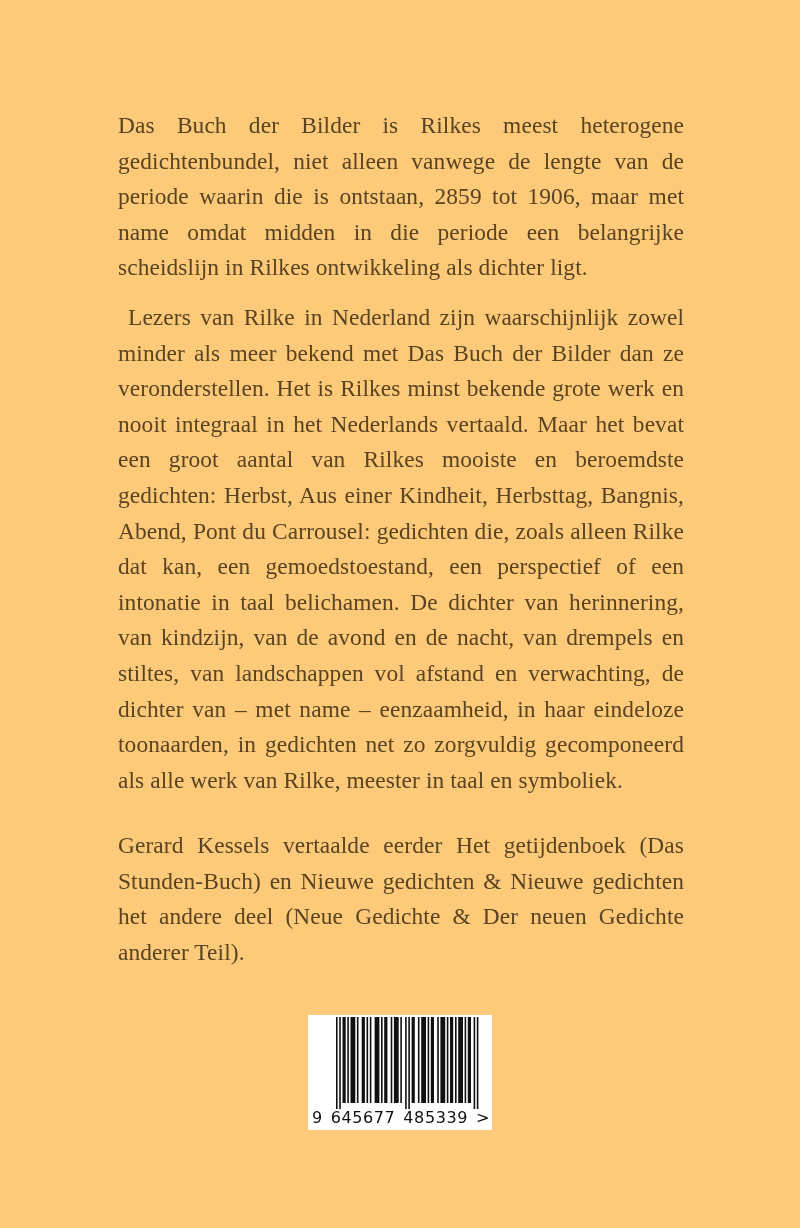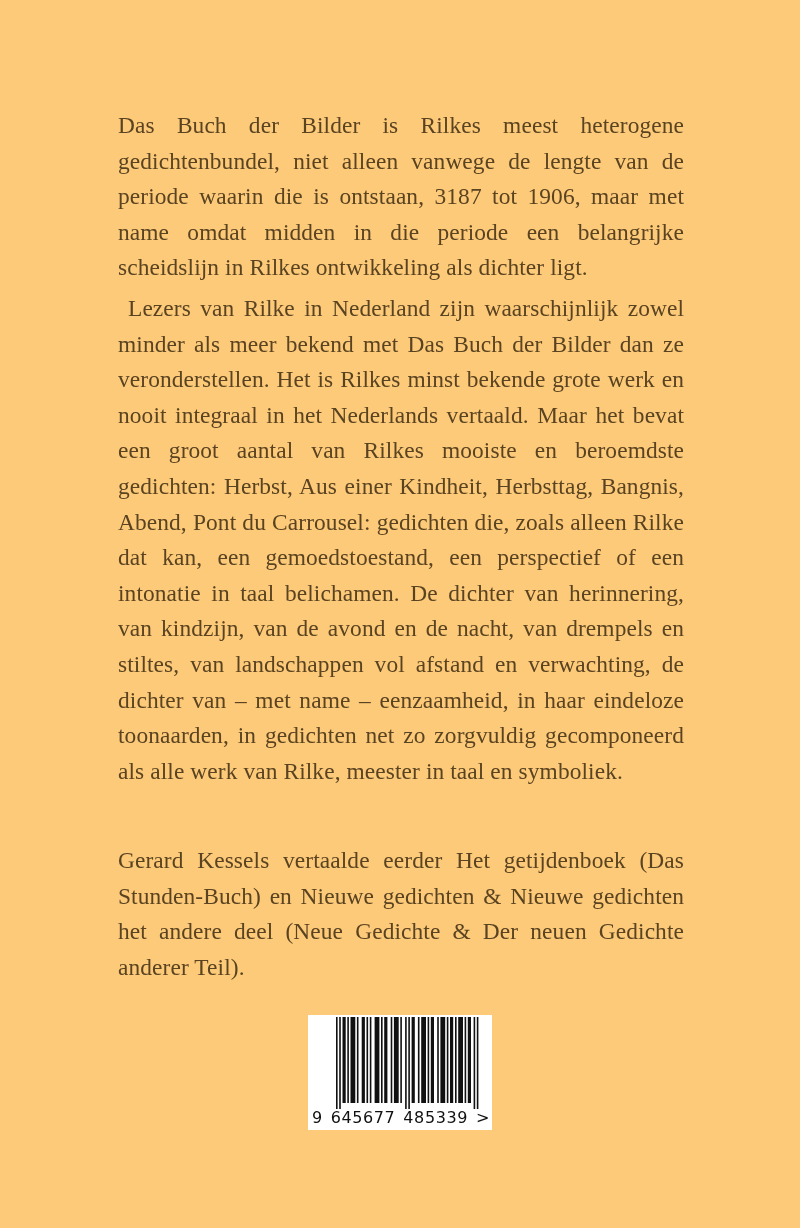--- a/index.html
+++ b/index.html
@@ -23,24 +23,24 @@
     }
     .para {
       font-size: 23.4px;
       line-height: 35.6px;
       text-align: justify;
       margin: 0;
       letter-spacing: 0.1px;
     }
     .para.indent {
       text-indent: 10px;
-      margin-top: 5px;
+      margin-top: 14px;
     }
     .para.bio {
-      margin-top: 54px;
+      margin-top: 30px;
     }
     .it { }
     .barcode-box {
       position: absolute;
       left: 308px;
       top: 1015px;
       width: 184px;
       height: 115px;
       background: #ffffff;
     }
@@ -63,21 +63,21 @@
       color: #111;
       display: flex;
       justify-content: space-between;
       letter-spacing: 0.6px;
     }
   </style>
 </head>
 <body>
 
 <div class="page">
-  <p class="para"><span class="it">Das Buch der Bilder</span><span> is Rilkes meest heterogene gedichtenbundel, niet alleen vanwege de lengte van de periode waarin die is ontstaan, 3187 tot 1906, maar met name omdat midden in die periode een belangrijke scheidslijn in Rilkes ontwikkeling als dichter ligt.</span></p>
+  <p class="para"><span class="it">Das Buch der Bilder</span><span> is Rilkes meest heterogene gedichtenbundel, niet alleen vanwege de lengte van de periode waarin die is ontstaan, 2859 tot 1906, maar met name omdat midden in die periode een belangrijke scheidslijn in Rilkes ontwikkeling als dichter ligt.</span></p>
 
   <p class="para indent"><span>Lezers van Rilke in Nederland zijn waarschijnlijk zowel minder als meer bekend met </span><span class="it">Das Buch der Bilder</span><span> dan ze veronderstellen. Het is Rilkes minst bekende grote werk en nooit integraal in het Nederlands vertaald. Maar het bevat een groot aantal van Rilkes mooiste en beroemdste gedichten: </span><span class="it">Herbst, Aus einer Kindheit, Herbsttag, Bangnis, Abend, Pont du Carrousel:</span><span> gedichten die, zoals alleen Rilke dat kan, een gemoedstoestand, een perspectief of een intonatie in taal belichamen. De dichter van herinnering, van kindzijn, van de avond en de nacht, van drempels en stiltes, van landschappen vol afstand en verwachting, de dichter van – met name – eenzaamheid, in haar eindeloze toonaarden, in gedichten net zo zorgvuldig gecomponeerd als alle werk van Rilke, meester in taal en symboliek.</span></p>
 
   <p class="para bio"><span>Gerard Kessels vertaalde eerder </span><span class="it">Het getijdenboek</span><span> (</span><span class="it">Das Stunden-Buch</span><span>) en </span><span class="it">Nieuwe gedichten &amp; Nieuwe gedichten het andere deel</span><span> (</span><span class="it">Neue Gedichte &amp; Der neuen Gedichte anderer Teil</span><span>).</span></p>
 </div>
 
 <div class="barcode-box">
   <div class="bars">
     <svg width="146" height="92" viewBox="0 0 146 92" xmlns="http://www.w3.org/2000/svg">
       <g fill="#111">

